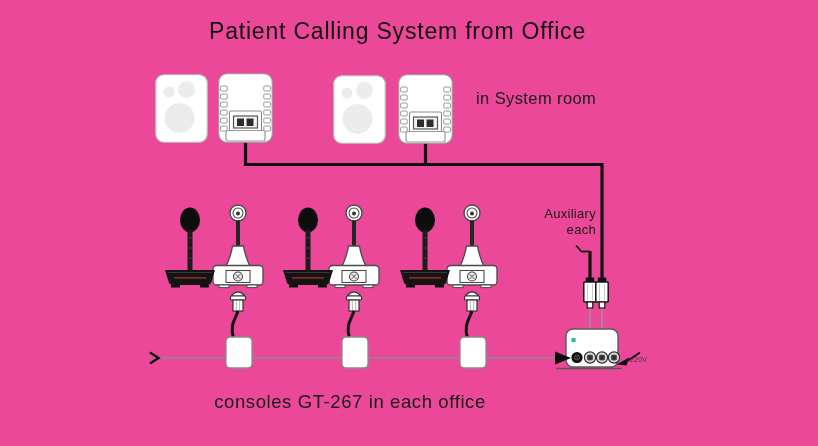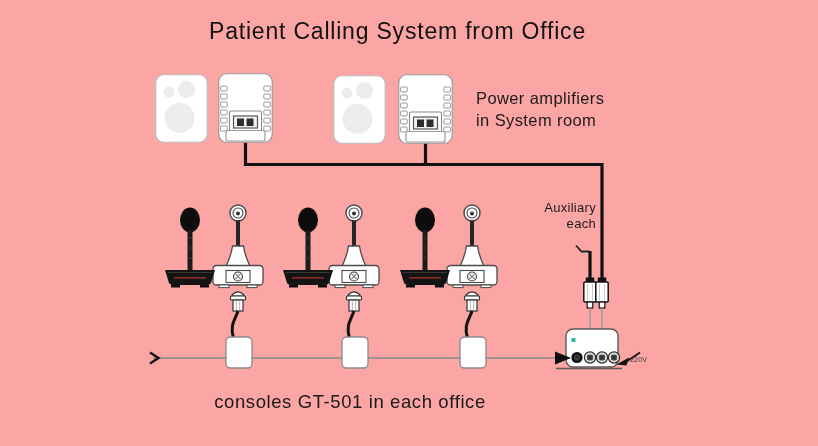--- a/index.html
+++ b/index.html
@@ -1,30 +1,30 @@
 <!DOCTYPE html>
 <html><head>
 <meta charset="utf-8">
 <style>
   html,body{margin:0;padding:0;background:#ffffff;}
   .canvas{
-    position:relative;width:818px;height:446px;background:#fca5a5;overflow:hidden;
+    position:relative;width:818px;height:446px;background:#ec4899;overflow:hidden;
     font-family:"Liberation Sans", sans-serif;color:#161616;
   }
   .canvas > svg{position:absolute;left:0;top:0;}
   .label{position:absolute;white-space:nowrap;}
   .title{
     left:190px;top:18px;width:415px;text-align:center;
     font-size:23px;letter-spacing:0.8px;color:#111;
   }
   .amp-label{
     left:476px;top:87px;font-size:16.5px;line-height:22px;letter-spacing:0.4px;color:#1a1a1a;
   }
   .aux-label{
-    left:496px;top:200px;width:100px;text-align:right;
+    left:496px;top:206px;width:100px;text-align:right;
     font-size:13px;line-height:16px;letter-spacing:0.3px;color:#1a1a1a;
   }
   .consoles-label{
     left:195px;top:391px;width:310px;text-align:center;
     font-size:18.5px;letter-spacing:0.6px;color:#1a1a1a;
   }
   .voltage-label{
     left:630px;top:356px;font-size:7px;letter-spacing:0.2px;color:#3a3a3a;
   }
   .line{display:block;}
@@ -164,26 +164,25 @@
         <line x1="616.3" y1="355.2" x2="611.7" y2="359.8" stroke="#1d1d1d" stroke-width="1"></line>
       </g>
       <polygon points="616.5,364.5 629,357.5 626.5,365.5" fill="#111"></polygon>
       <path d="M626.5,361.5 L640,352.5" stroke="#111" stroke-width="1.8"></path>
     </g>
   </svg>
 
   <div class="label title">Patient Calling System from Office</div>
 
   <div class="label amp-label">
-    <span class="line">Power amplifiers</span>
     <span class="line">in System room</span>
   </div>
 
   <div class="label aux-label">
     <span class="line">Auxiliary</span>
     <span class="line">each</span>
   </div>
 
   <div class="label voltage-label">220V</div>
 
-  <div class="label consoles-label">consoles GT-501 in each office</div>
+  <div class="label consoles-label">consoles GT-267 in each office</div>
 
 </div>
 
 </body></html>

